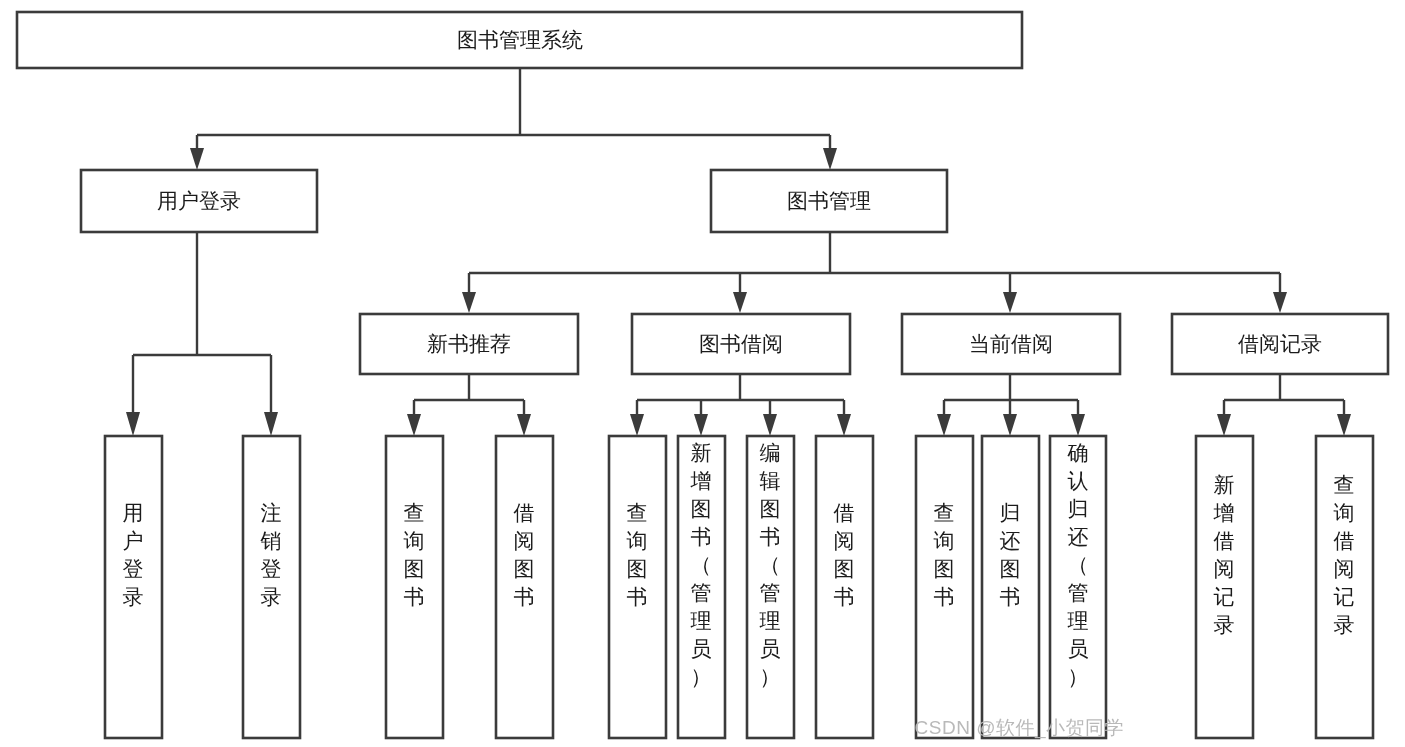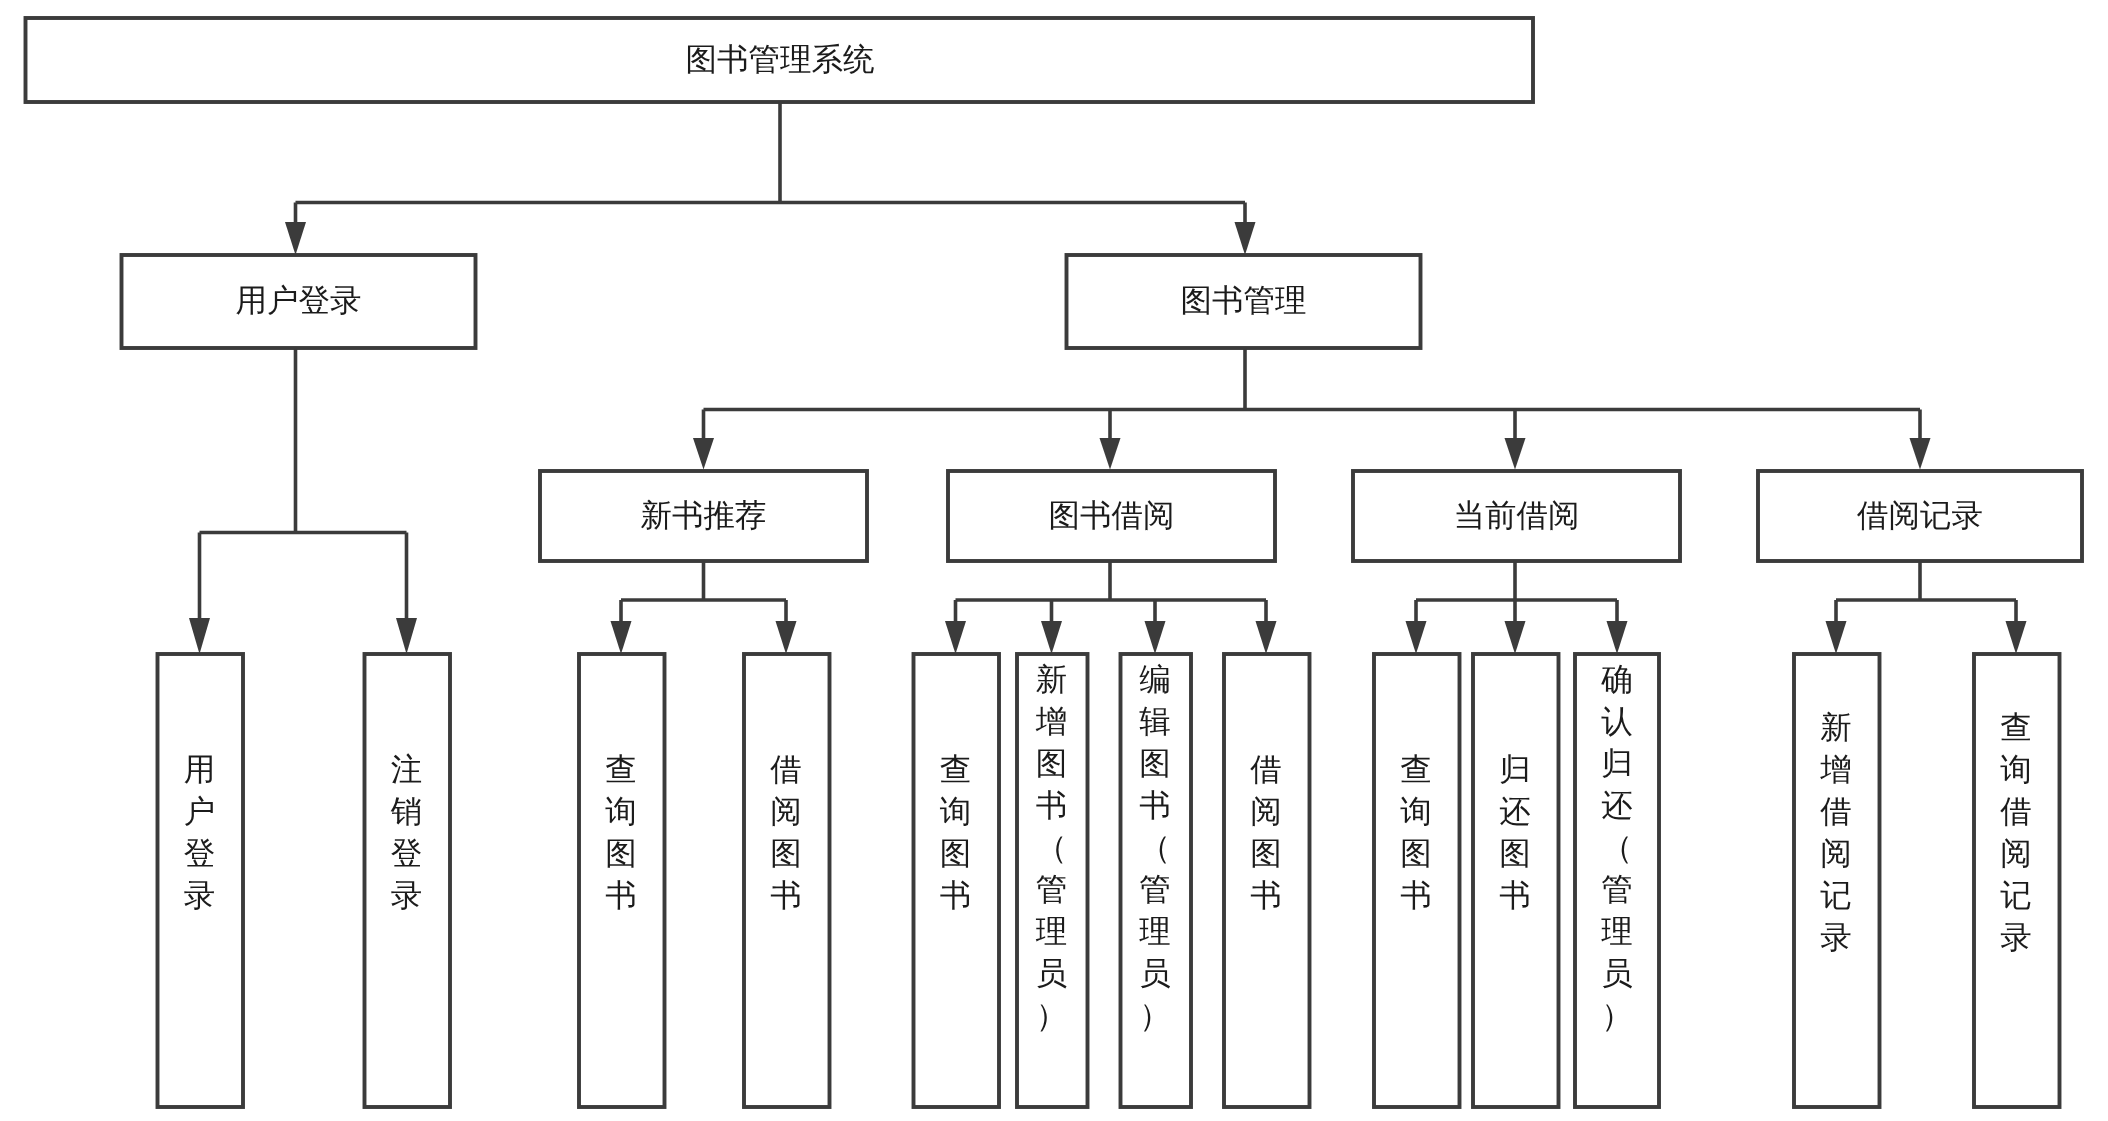--- a/index.html
+++ b/index.html
@@ -238,14 +238,15 @@
       <rect class="node-box" x="1196" y="436" width="57" height="302"></rect>
       <text class="node-label-v" x="1224" y="492"><tspan x="1224" dy="0">新</tspan><tspan x="1224" dy="28">增</tspan><tspan x="1224" dy="28">借</tspan><tspan x="1224" dy="28">阅</tspan><tspan x="1224" dy="28">记</tspan><tspan x="1224" dy="28">录</tspan></text>
     </g>
     <g>
       <rect class="node-box" x="1316" y="436" width="57" height="302"></rect>
       <text class="node-label-v" x="1344" y="492"><tspan x="1344" dy="0">查</tspan><tspan x="1344" dy="28">询</tspan><tspan x="1344" dy="28">借</tspan><tspan x="1344" dy="28">阅</tspan><tspan x="1344" dy="28">记</tspan><tspan x="1344" dy="28">录</tspan></text>
     </g>
 
   </svg>
 
+  <div class="watermark">CSDN @软件_小贺同学</div>
 
 </div>
 
 </body></html>

